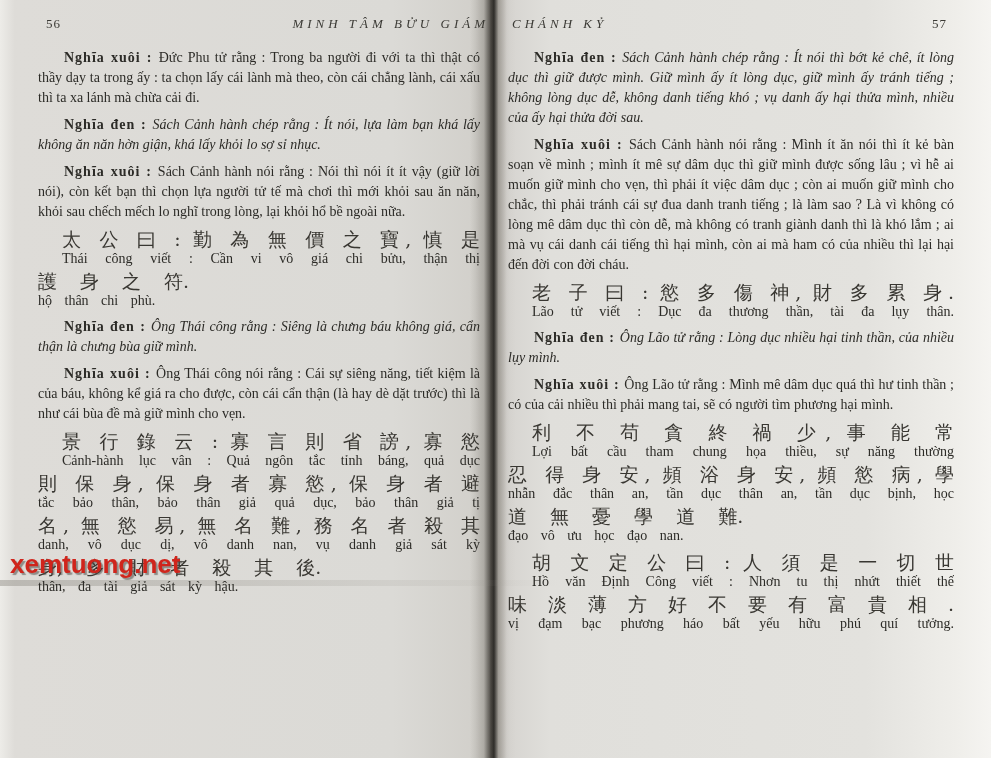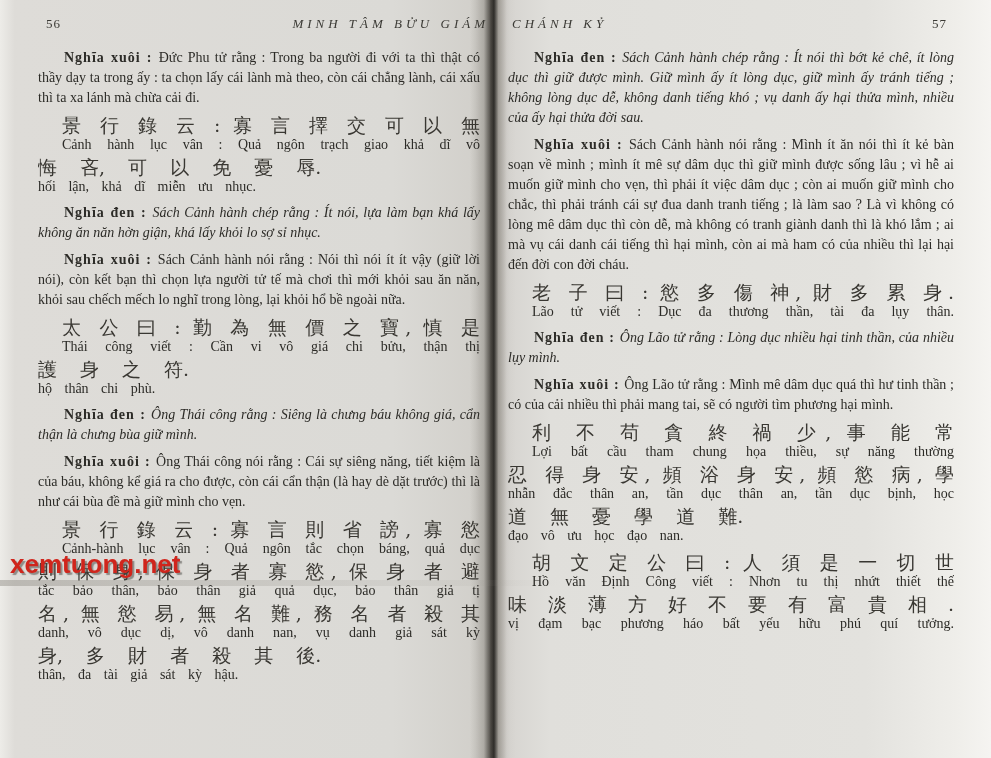--- a/index.html
+++ b/index.html
@@ -65,48 +65,38 @@
   <div class="gutter"></div>
   <div class="bottom-edge"></div>
 
   <div id="pageno-left" class="runhead">56</div>
   <div id="title-left" class="runhead">MINH  TÂM BỬU GIÁM</div>
   <div id="title-right" class="runhead">CHÁNH KỶ</div>
   <div id="pageno-right" class="runhead">57</div>
 
   <div id="left-page" class="page">
       <p class="para"><span class="lead">Nghĩa xuôi : </span>Đức Phu tử rằng : Trong ba người đi với ta thì thật có thầy dạy ta trong ấy : ta chọn lấy cái lành mà theo, còn cái chẳng lành, cái xấu thì ta xa lánh mà chừa cải đi.</p>
-      <div class="verse">
-        <div class="first-pair">
-          <div class="han full">景 行 錄 云 : 寡 言 擇 交 可 以 無</div>
-          <div class="viet full">Cảnh hành lục vân : Quả ngôn trạch giao khả dĩ vô</div>
-        </div>
-        <div class="pair">
-          <div class="han short">悔 吝, 可 以 免 憂 辱.</div>
-          <div class="viet short">hối lận, khả dĩ miễn ưu nhục.</div>
-        </div>
-      </div>
       <p class="para italic"><span class="lead">Nghĩa đen : </span>Sách Cảnh hành chép rằng : Ít nói, lựa làm bạn khá lấy không ăn năn hờn giận, khá lấy khỏi lo sợ sỉ nhục.</p>
       <p class="para"><span class="lead">Nghĩa xuôi : </span>Sách Cảnh hành nói rằng : Nói thì nói ít ít vậy (giữ lời nói), còn kết bạn thì chọn lựa người tử tế mà chơi thì mới khỏi sau ăn năn, khỏi sau chếch mếch lo nghĩ trong lòng, lại khỏi hổ bề ngoài nữa.</p>
       <div class="verse">
         <div class="first-pair">
           <div class="han full">太 公 曰 : 勤 為 無 價 之 寶, 慎 是</div>
           <div class="viet full">Thái công viết : Cần vi vô giá chi bửu, thận thị</div>
         </div>
         <div class="pair">
           <div class="han short">護 身 之 符.</div>
           <div class="viet short">hộ thân chi phù.</div>
         </div>
       </div>
       <p class="para italic"><span class="lead">Nghĩa đen : </span>Ông Thái công rằng : Siêng là chưng báu không giá, cẩn thận là chưng bùa giữ mình.</p>
       <p class="para"><span class="lead">Nghĩa xuôi : </span>Ông Thái công nói rằng : Cái sự siêng năng, tiết kiệm là của báu, không kể giá ra cho được, còn cái cẩn thận (là hay dè dặt trước) thì là như cái bùa đề mà giữ mình cho vẹn.</p>
       <div class="verse">
         <div class="first-pair">
           <div class="han full">景 行 錄 云 : 寡 言 則 省 謗, 寡 慾</div>
-          <div class="viet full">Cảnh-hành lục vân : Quả ngôn tắc chọn báng, quả dục</div>
+          <div class="viet full">Cảnh-hành lục vân : Quả ngôn tắc tỉnh báng, quả dục</div>
         </div>
         <div class="pair">
           <div class="han full">則 保 身, 保 身 者 寡 慾, 保 身 者 避</div>
           <div class="viet full">tắc bảo thân, bảo thân giả quả dục, bảo thân giả tị</div>
         </div>
         <div class="pair">
           <div class="han full">名, 無 慾 易, 無 名 難, 務 名 者 殺 其</div>
           <div class="viet full">danh, vô dục dị, vô danh nan, vụ danh giả sát kỳ</div>
         </div>
         <div class="pair">

